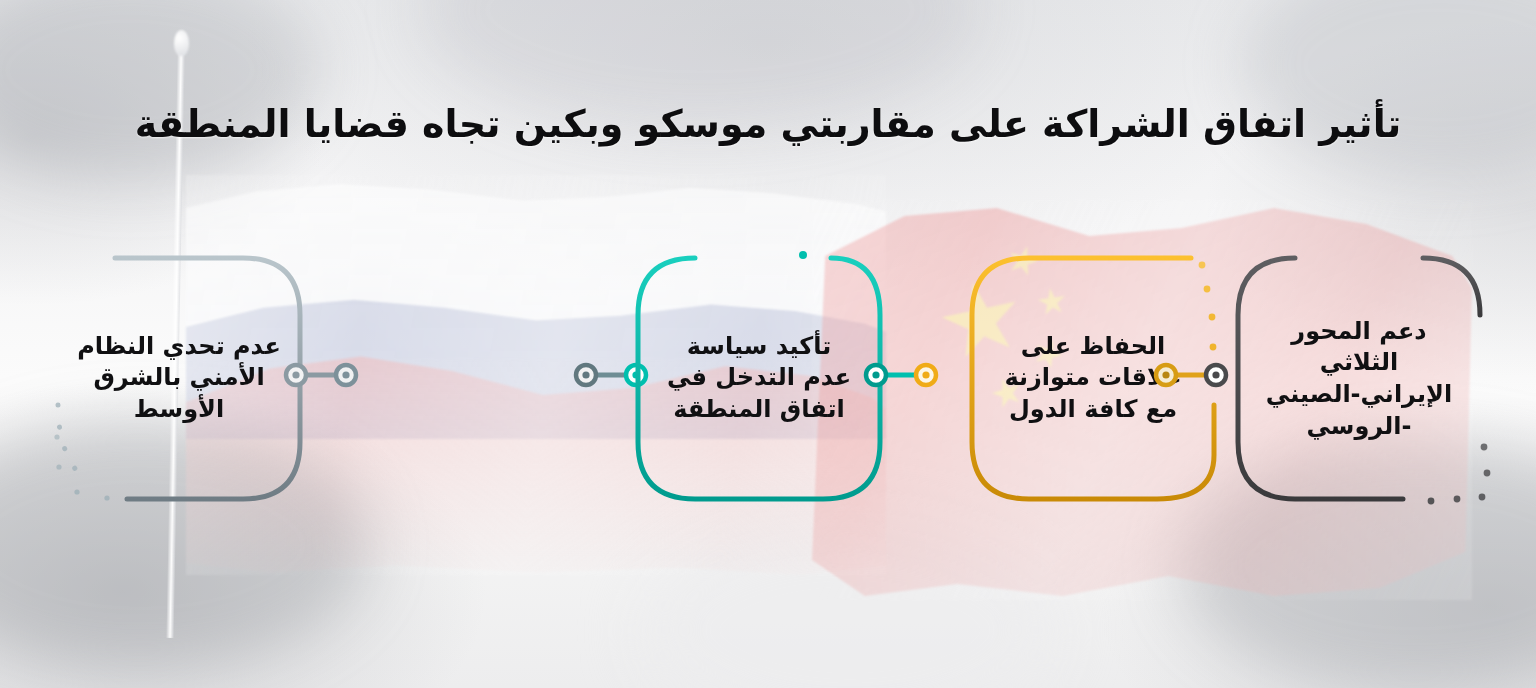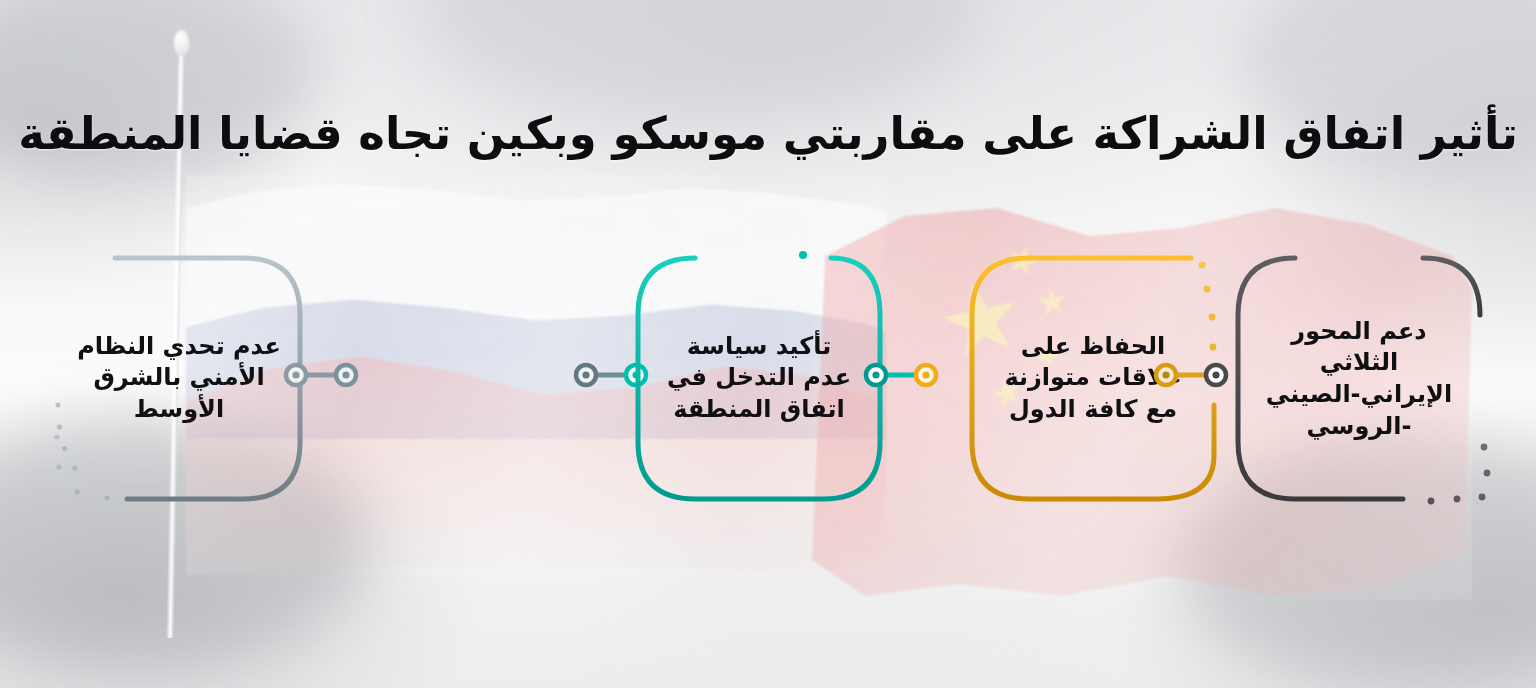--- a/index.html
+++ b/index.html
@@ -82,21 +82,21 @@
   .star{
     position:absolute;background:rgba(250,232,140,.80);
     clip-path:polygon(50% 0%,61% 35%,98% 35%,68% 57%,79% 91%,50% 70%,21% 91%,32% 57%,2% 35%,39% 35%);
     filter:blur(.4px);
   }
 
   
   .title{
     position:absolute;left:0;right:0;top:76px;
     text-align:center;
-    font-size:45px;font-weight:bold;color:#0d0d0f;
+    font-size:38px;font-weight:bold;color:#0d0d0f;
     letter-spacing:0px;line-height:1.25;
     direction:rtl;
     text-shadow:0 1px 2px rgba(255,255,255,.65);
   }
 
   
   .flow{position:absolute;left:0;top:0;width:1424px;height:688px;}
 
   .node-box{
     position:absolute;top:255px;width:248px;height:247px;

